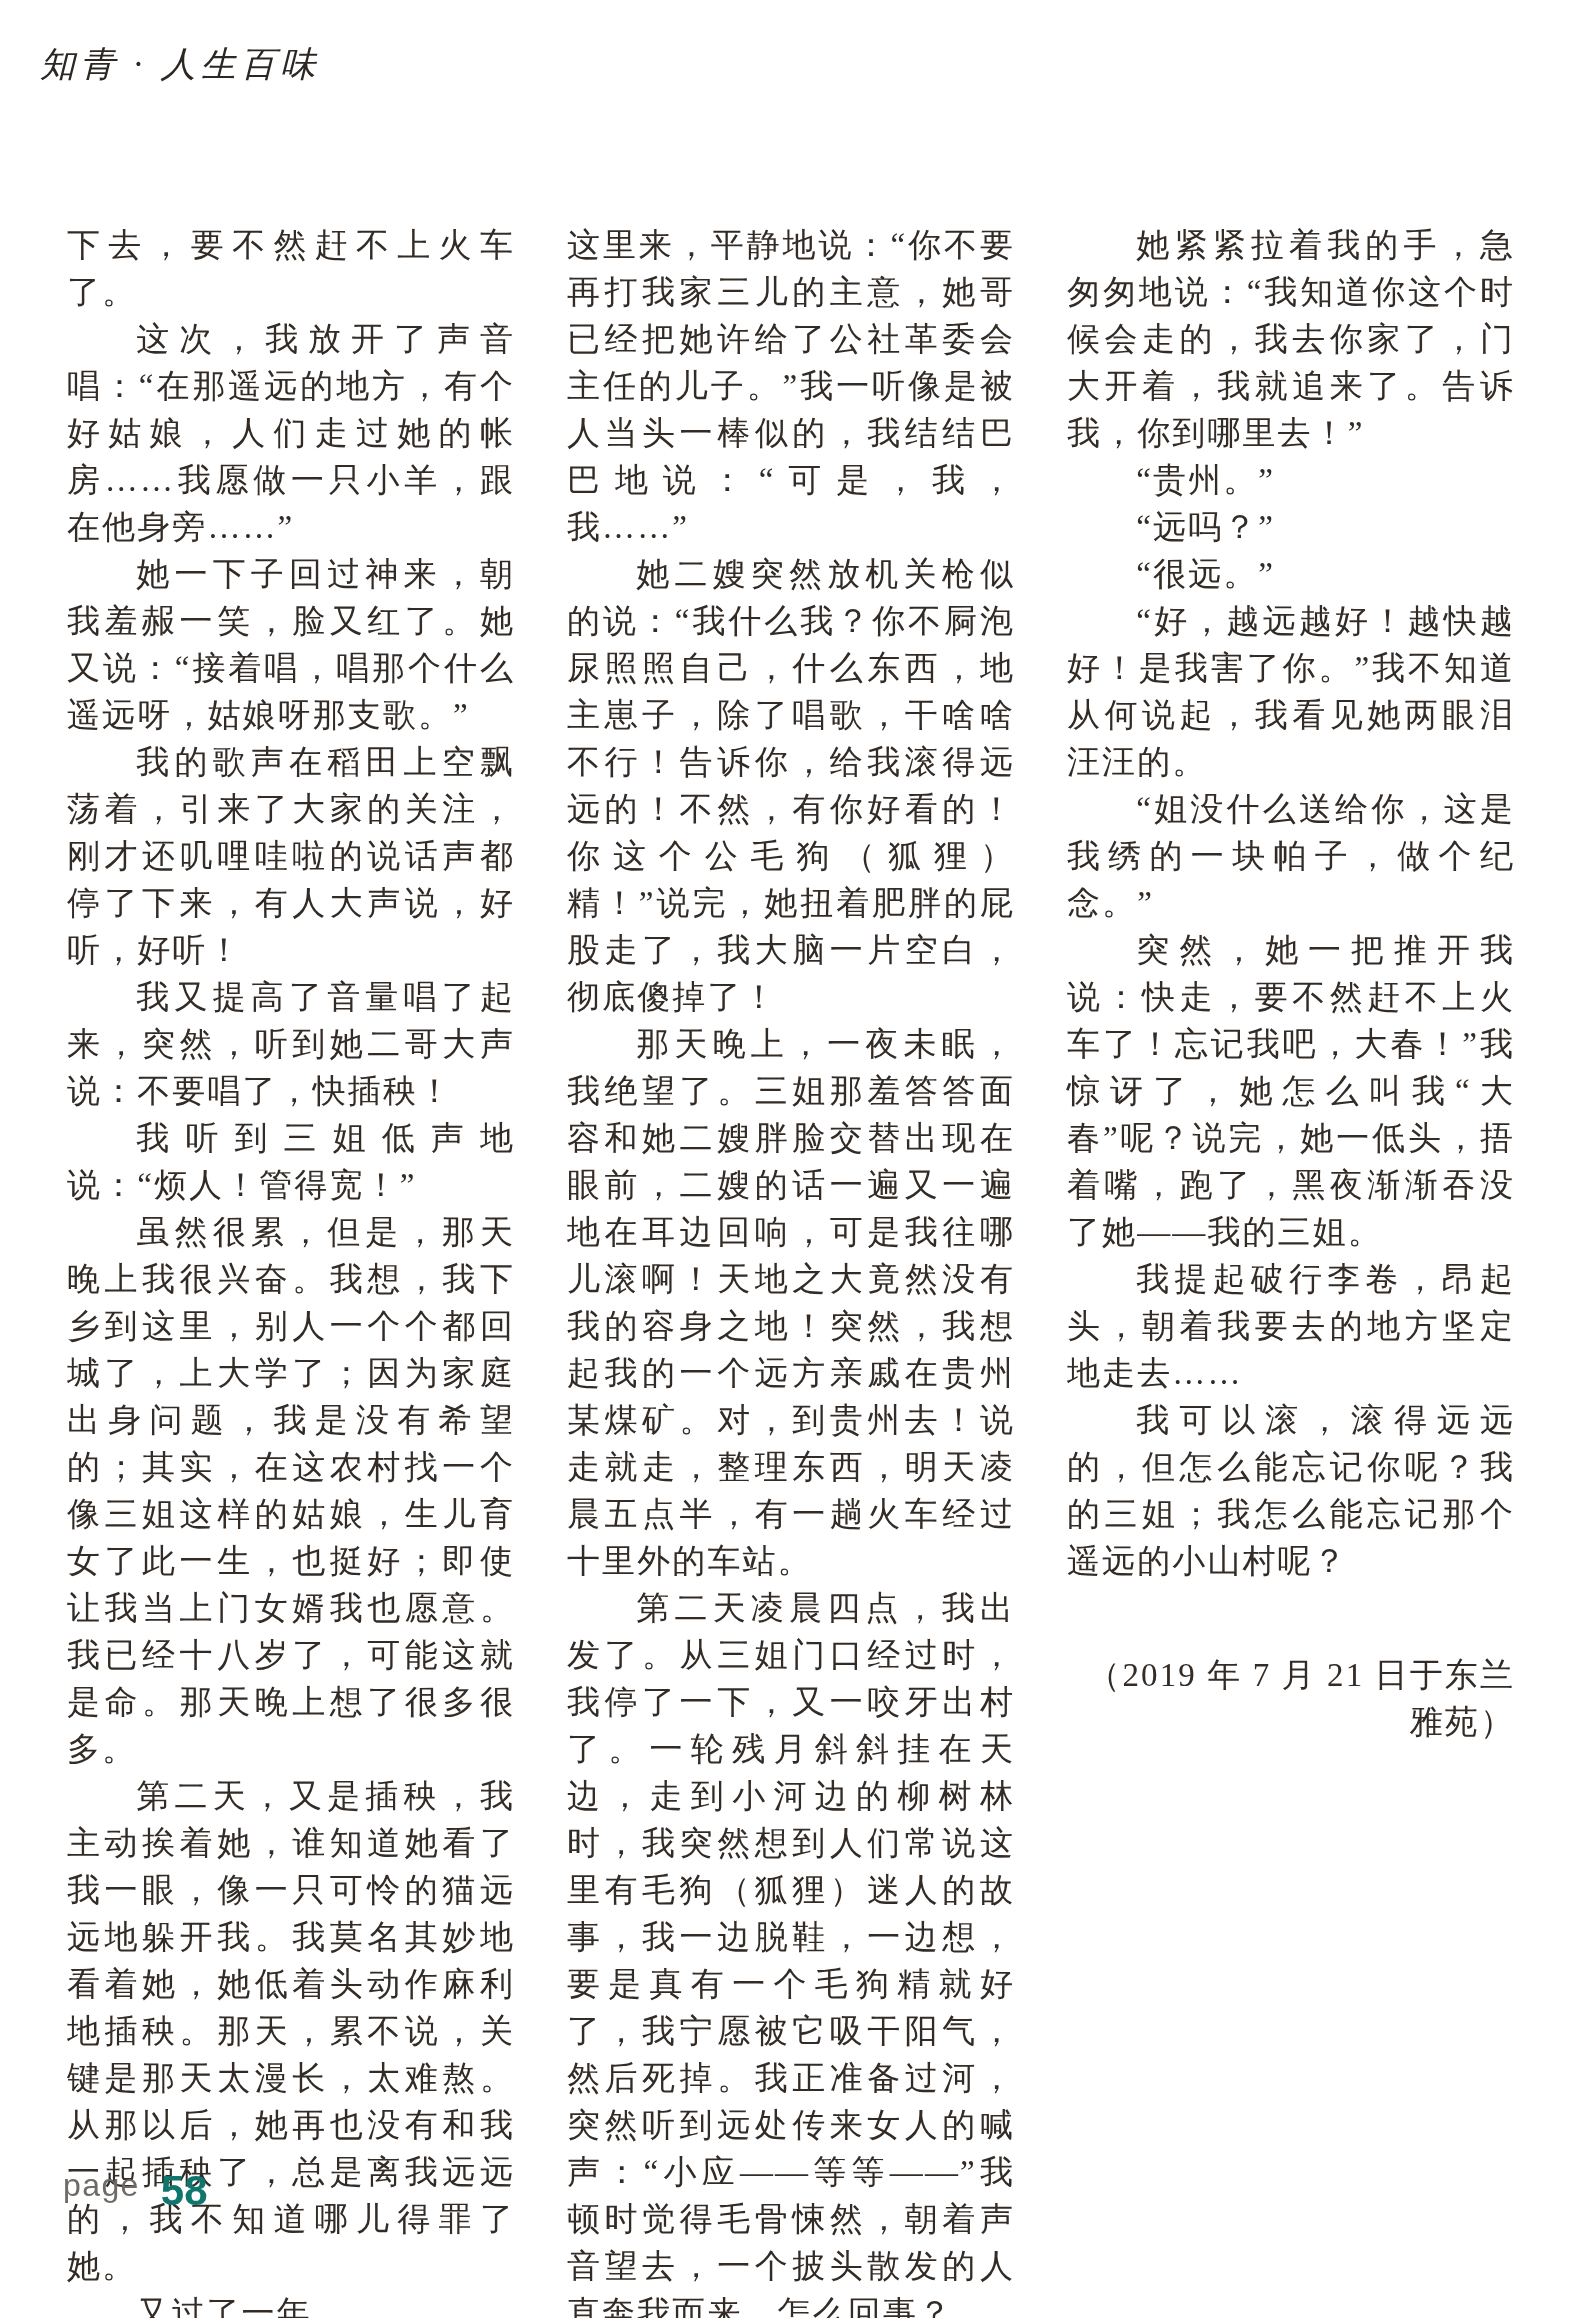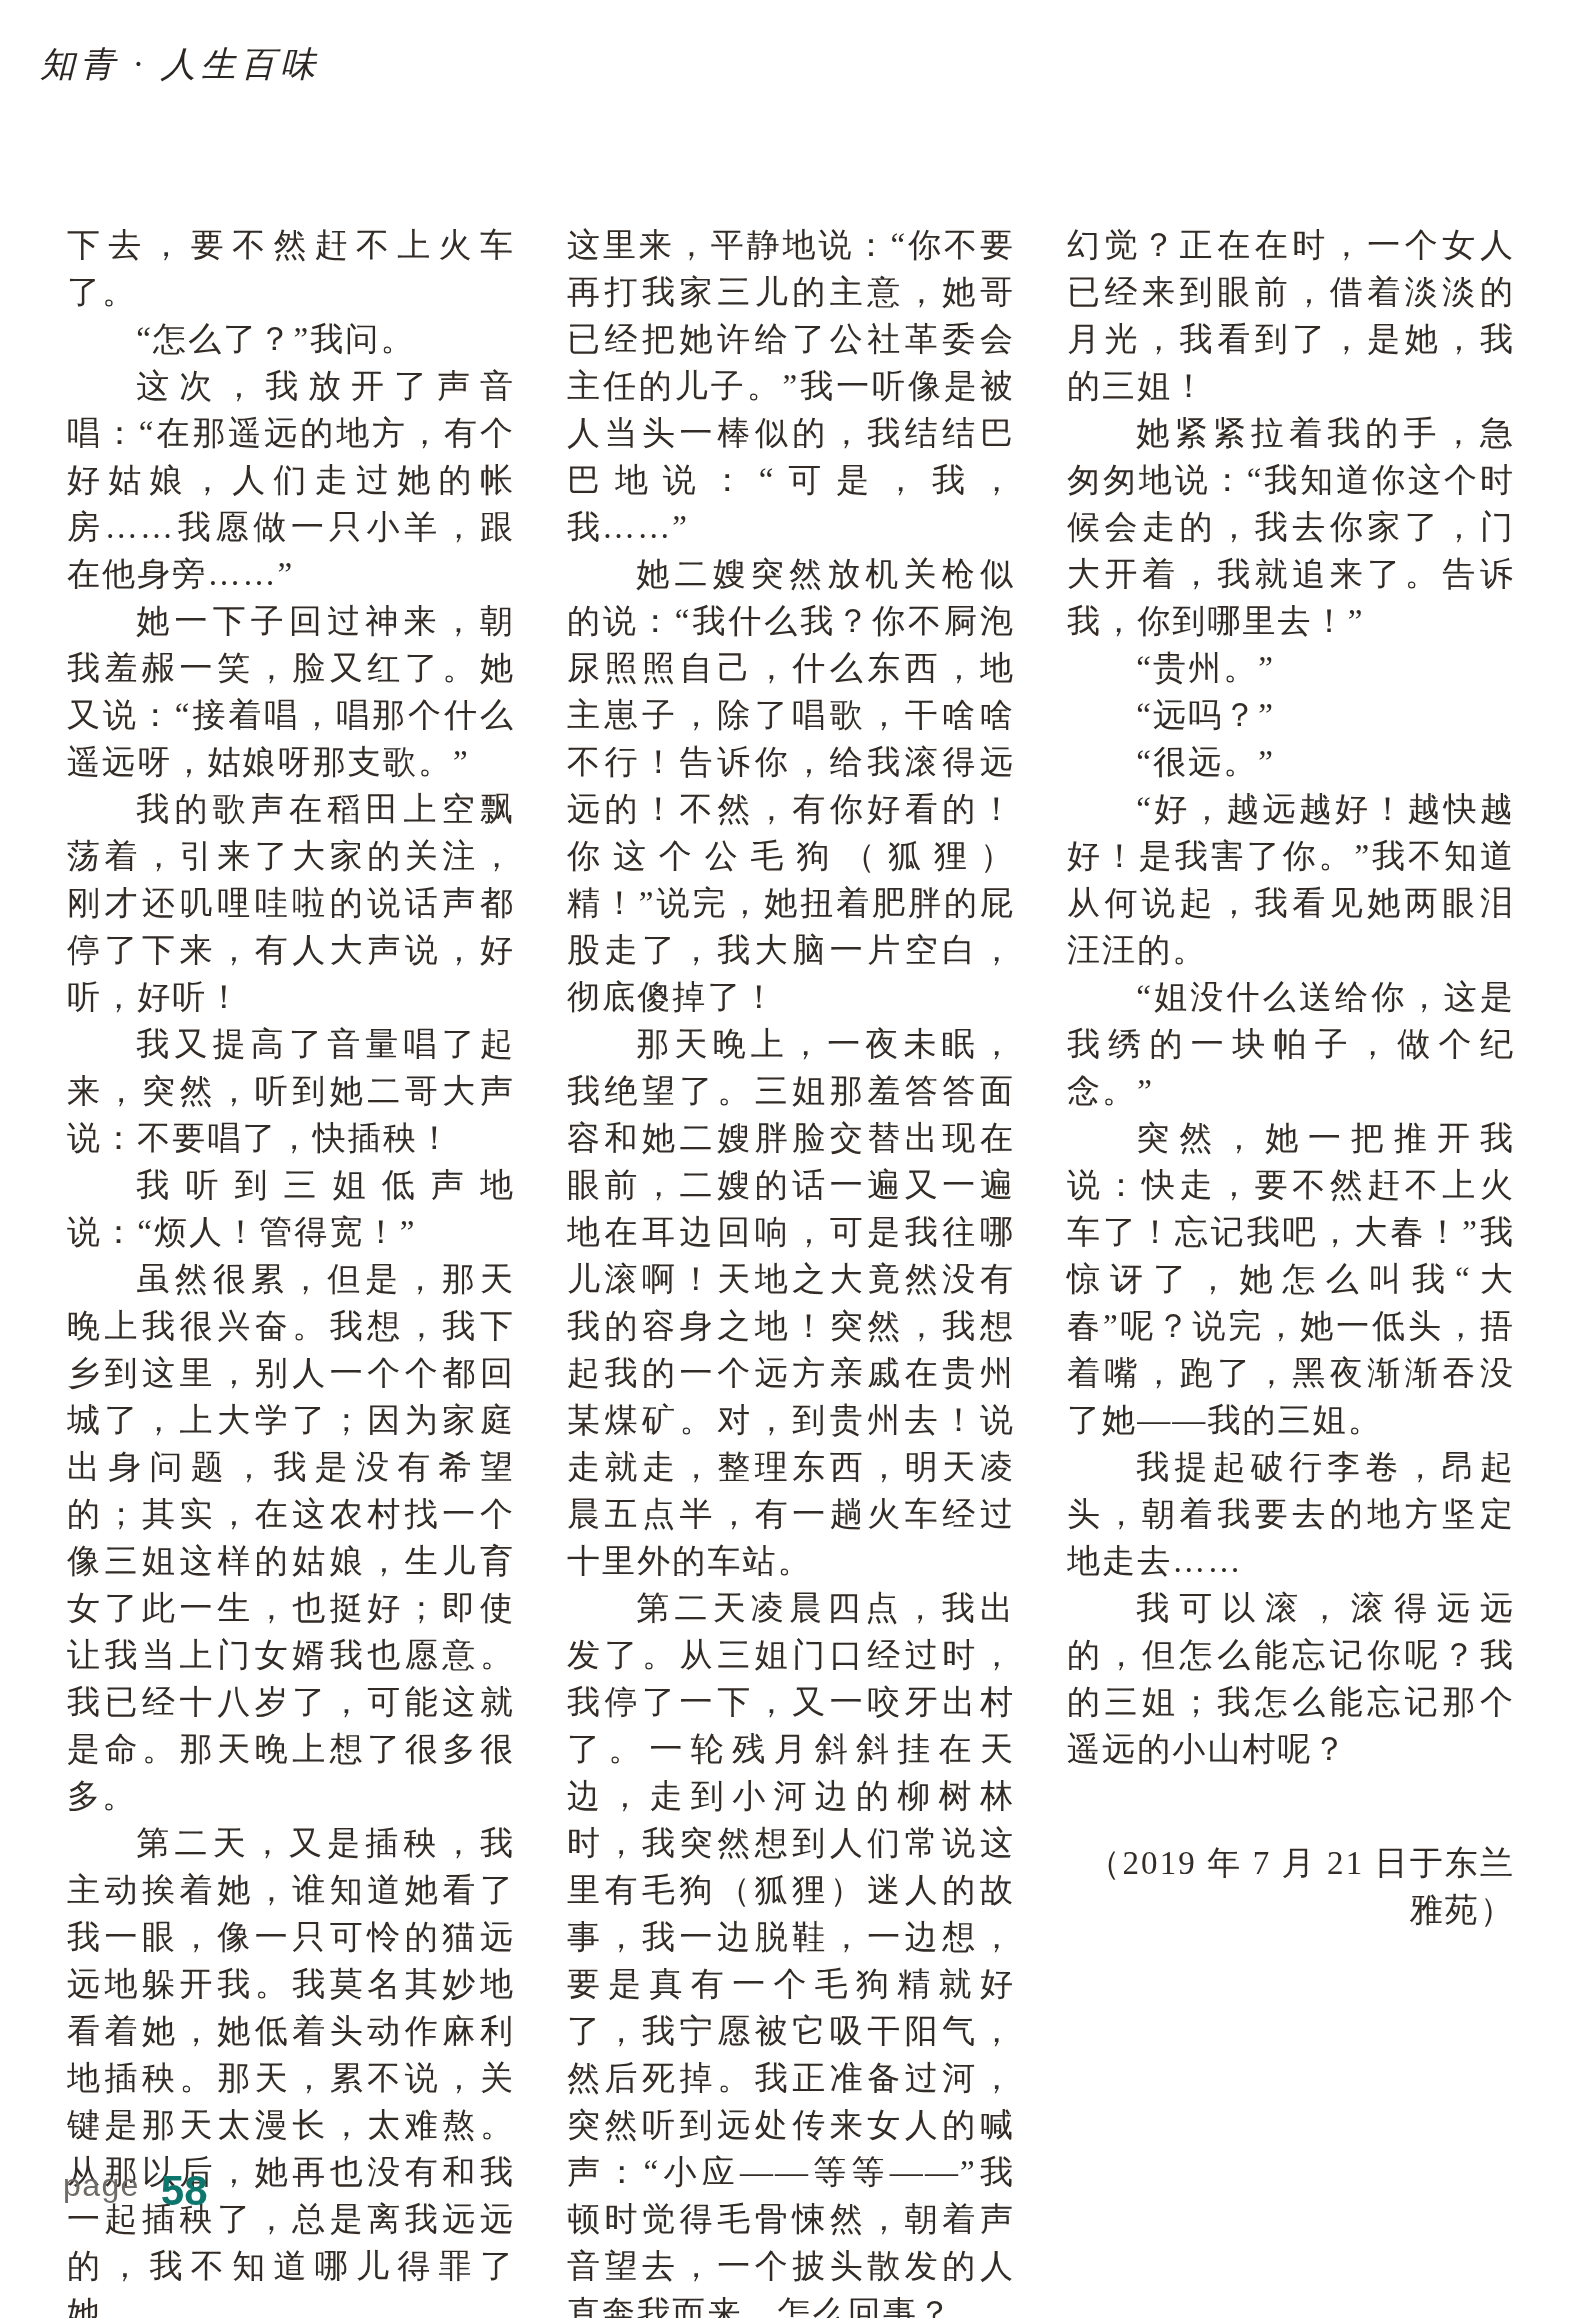--- a/index.html
+++ b/index.html
@@ -70,41 +70,39 @@
 <body>
 
 <div class="page">
 
   <div class="header-title">知青 · 人生百味</div>
 
   <div class="columns">
 
     <div class="col">
       <p class="cont">下去，要不然赶不上火车了。</p>
-      <p class="indent">“怎么了？”我问。</p>
       <p class="indent">这次，我放开了声音唱：“在那遥远的地方，有个好姑娘，人们走过她的帐房……我愿做一只小羊，跟在他身旁……”</p>
       <p class="indent">她一下子回过神来，朝我羞赧一笑，脸又红了。她又说：“接着唱，唱那个什么遥远呀，姑娘呀那支歌。”</p>
       <p class="indent">我的歌声在稻田上空飘荡着，引来了大家的关注，刚才还叽哩哇啦的说话声都停了下来，有人大声说，好听，好听！</p>
       <p class="indent">我又提高了音量唱了起来，突然，听到她二哥大声说：不要唱了，快插秧！</p>
       <p class="indent">我听到三姐低声地说：“烦人！管得宽！”</p>
       <p class="indent">虽然很累，但是，那天晚上我很兴奋。我想，我下乡到这里，别人一个个都回城了，上大学了；因为家庭出身问题，我是没有希望的；其实，在这农村找一个像三姐这样的姑娘，生儿育女了此一生，也挺好；即使让我当上门女婿我也愿意。我已经十八岁了，可能这就是命。那天晚上想了很多很多。</p>
       <p class="indent">第二天，又是插秧，我主动挨着她，谁知道她看了我一眼，像一只可怜的猫远远地躲开我。我莫名其妙地看着她，她低着头动作麻利地插秧。那天，累不说，关键是那天太漫长，太难熬。从那以后，她再也没有和我一起插秧了，总是离我远远的，我不知道哪儿得罪了她。</p>
       <p class="indent">又过了一年。</p>
 
     </div>
 
     <div class="col">
       <p class="cont">这里来，平静地说：“你不要再打我家三儿的主意，她哥已经把她许给了公社革委会主任的儿子。”我一听像是被人当头一棒似的，我结结巴巴地说：“可是，我，我……”</p>
       <p class="indent">她二嫂突然放机关枪似的说：“我什么我？你不屙泡尿照照自己，什么东西，地主崽子，除了唱歌，干啥啥不行！告诉你，给我滚得远远的！不然，有你好看的！你这个公毛狗（狐狸）精！”说完，她扭着肥胖的屁股走了，我大脑一片空白，彻底傻掉了！</p>
       <p class="indent">那天晚上，一夜未眠，我绝望了。三姐那羞答答面容和她二嫂胖脸交替出现在眼前，二嫂的话一遍又一遍地在耳边回响，可是我往哪儿滚啊！天地之大竟然没有我的容身之地！突然，我想起我的一个远方亲戚在贵州某煤矿。对，到贵州去！说走就走，整理东西，明天凌晨五点半，有一趟火车经过十里外的车站。</p>
       <p class="indent">第二天凌晨四点，我出发了。从三姐门口经过时，我停了一下，又一咬牙出村了。一轮残月斜斜挂在天边，走到小河边的柳树林时，我突然想到人们常说这里有毛狗（狐狸）迷人的故事，我一边脱鞋，一边想，要是真有一个毛狗精就好了，我宁愿被它吸干阳气，然后死掉。我正准备过河，突然听到远处传来女人的喊声：“小应——等等——”我顿时觉得毛骨悚然，朝着声音望去，一个披头散发的人直奔我而来。怎么回事？</p>
     </div>
 
     <div class="col">
-      <p class="cont">幻觉？正在在时，一个女人已经来到眼前，借着淡淡的月光，我看到了，是她，我的三姐！</p>
       <p class="indent">她紧紧拉着我的手，急匆匆地说：“我知道你这个时候会走的，我去你家了，门大开着，我就追来了。告诉我，你到哪里去！”</p>
       <p class="indent">“贵州。”</p>
       <p class="indent">“远吗？”</p>
       <p class="indent">“很远。”</p>
       <p class="indent">“好，越远越好！越快越好！是我害了你。”我不知道从何说起，我看见她两眼泪汪汪的。</p>
       <p class="indent">“姐没什么送给你，这是我绣的一块帕子，做个纪念。”</p>
       <p class="indent">突然，她一把推开我说：快走，要不然赶不上火车了！忘记我吧，大春！”我惊讶了，她怎么叫我“大春”呢？说完，她一低头，捂着嘴，跑了，黑夜渐渐吞没了她——我的三姐。</p>
       <p class="indent">我提起破行李卷，昂起头，朝着我要去的地方坚定地走去……</p>
       <p class="indent">我可以滚，滚得远远的，但怎么能忘记你呢？我的三姐；我怎么能忘记那个遥远的小山村呢？</p>
       <p class="date">（2019 年 7 月 21 日于东兰雅苑）</p>

